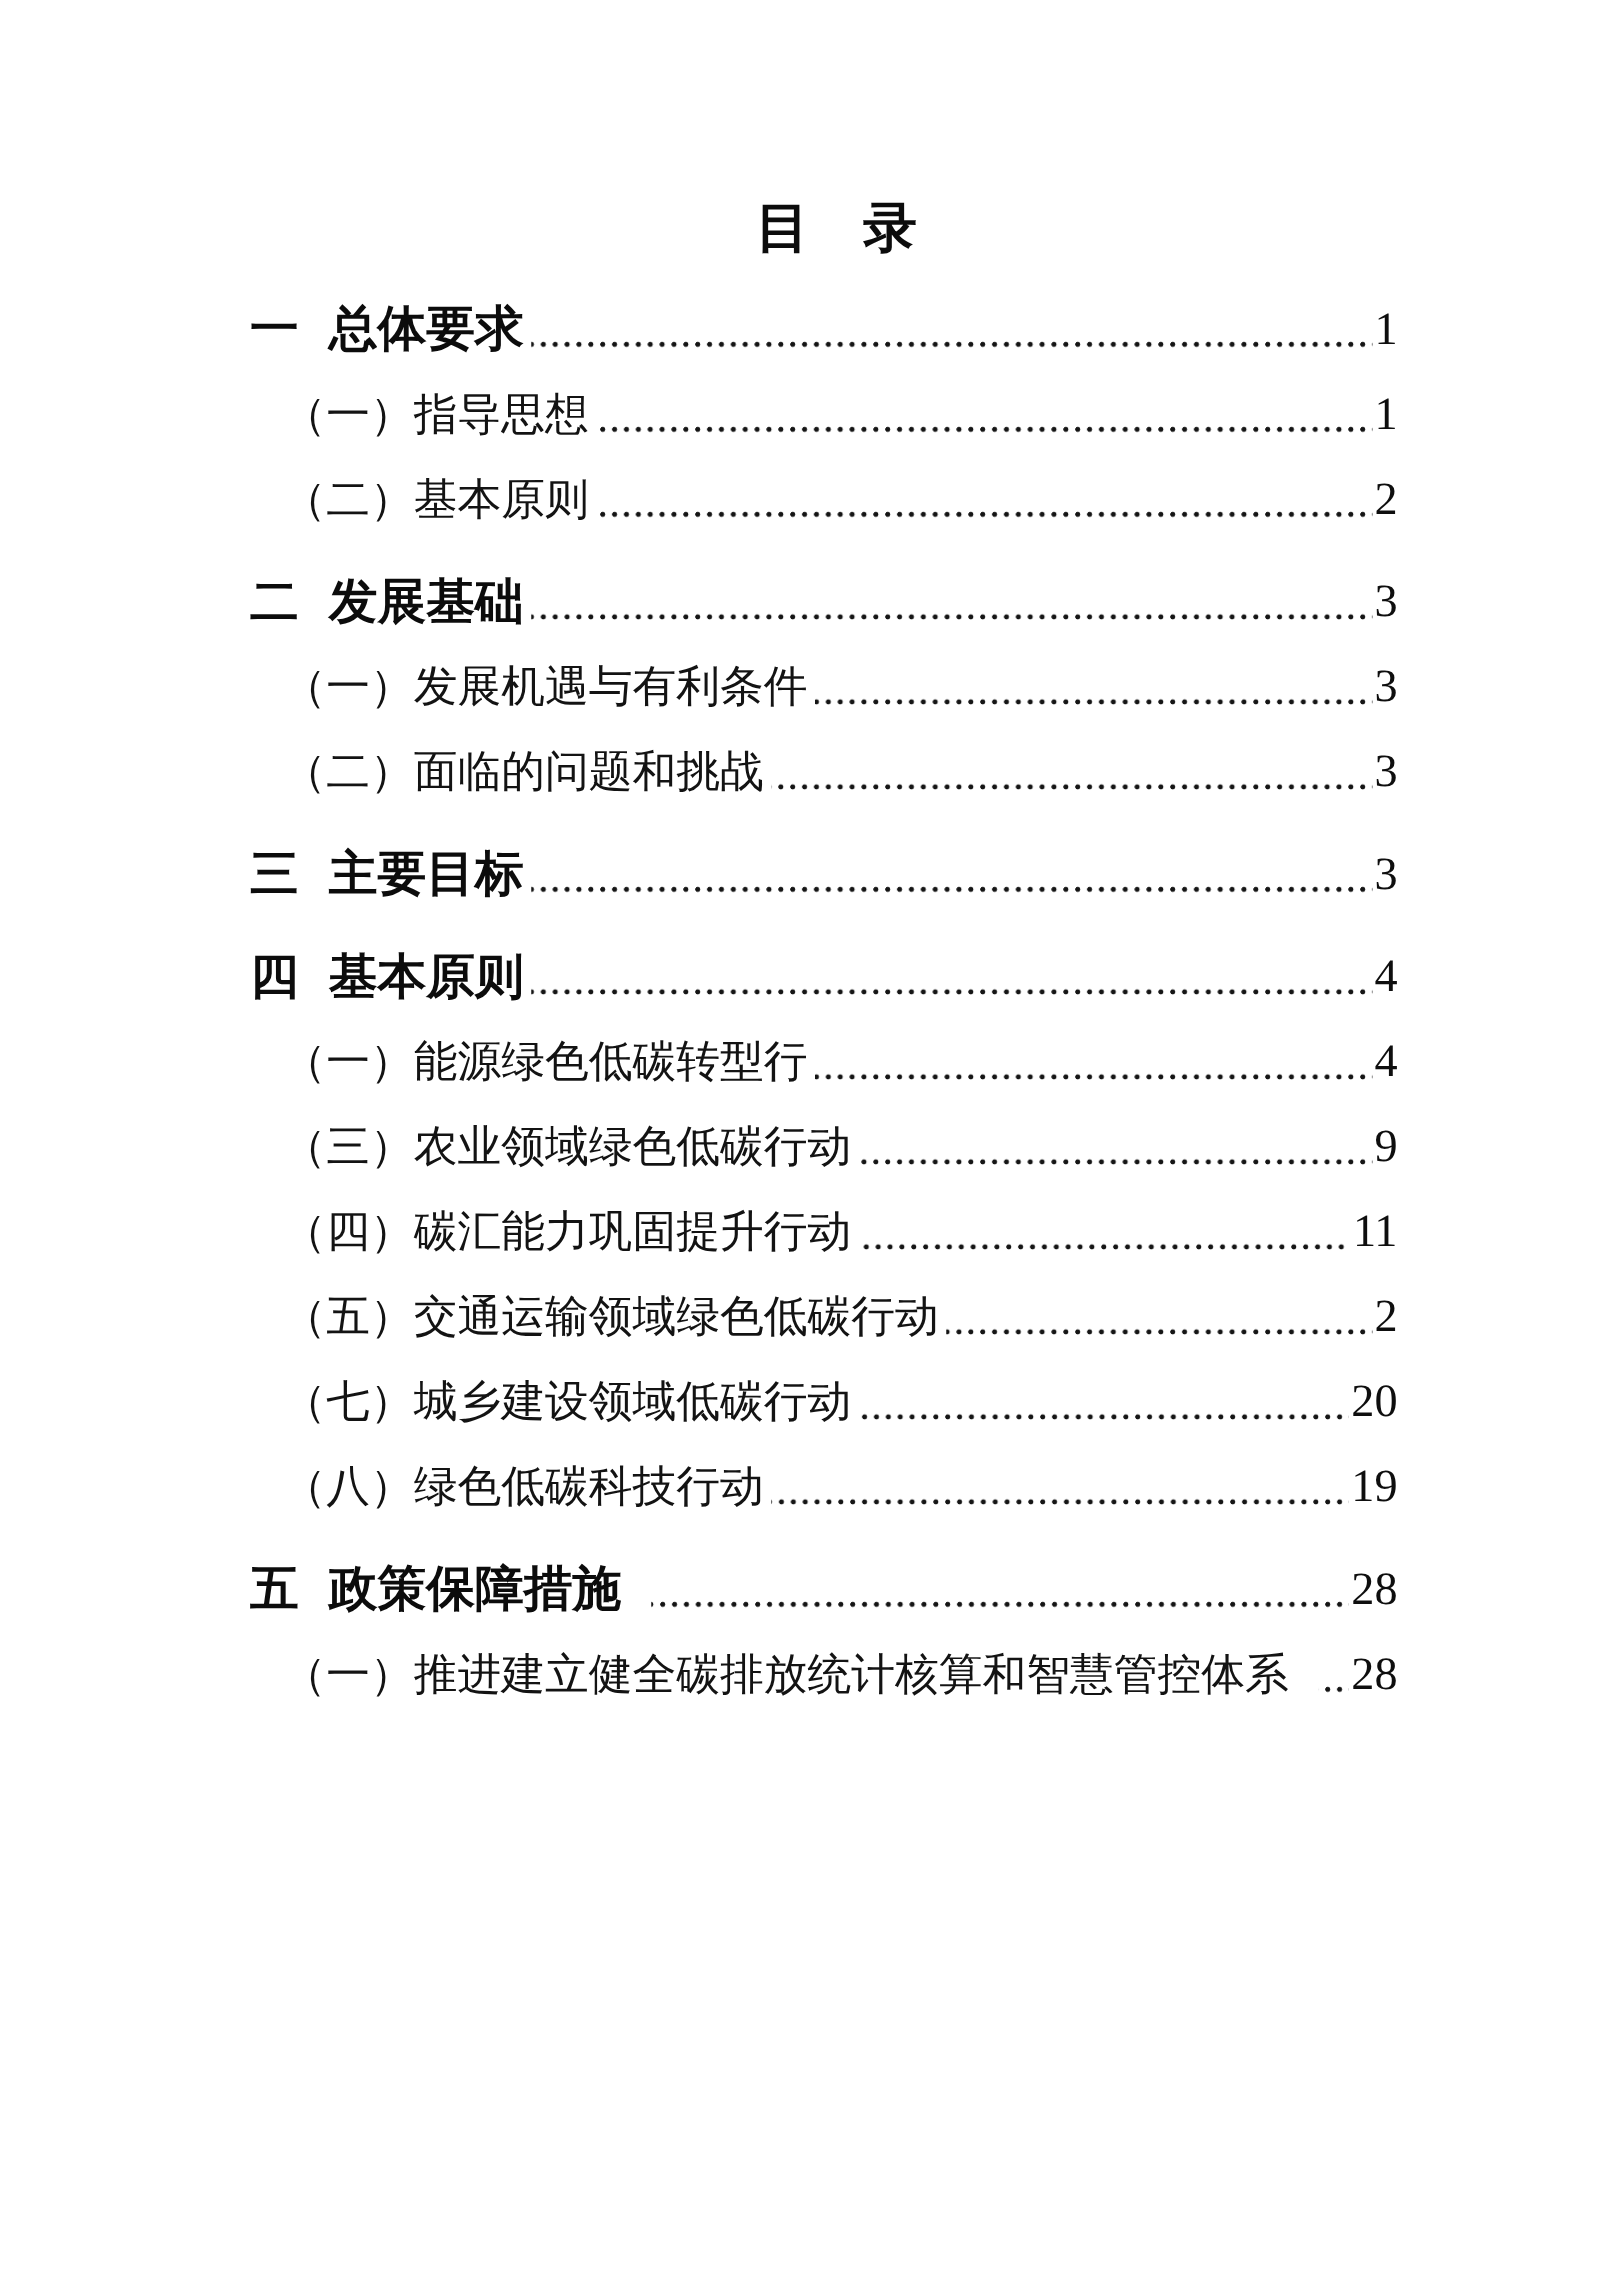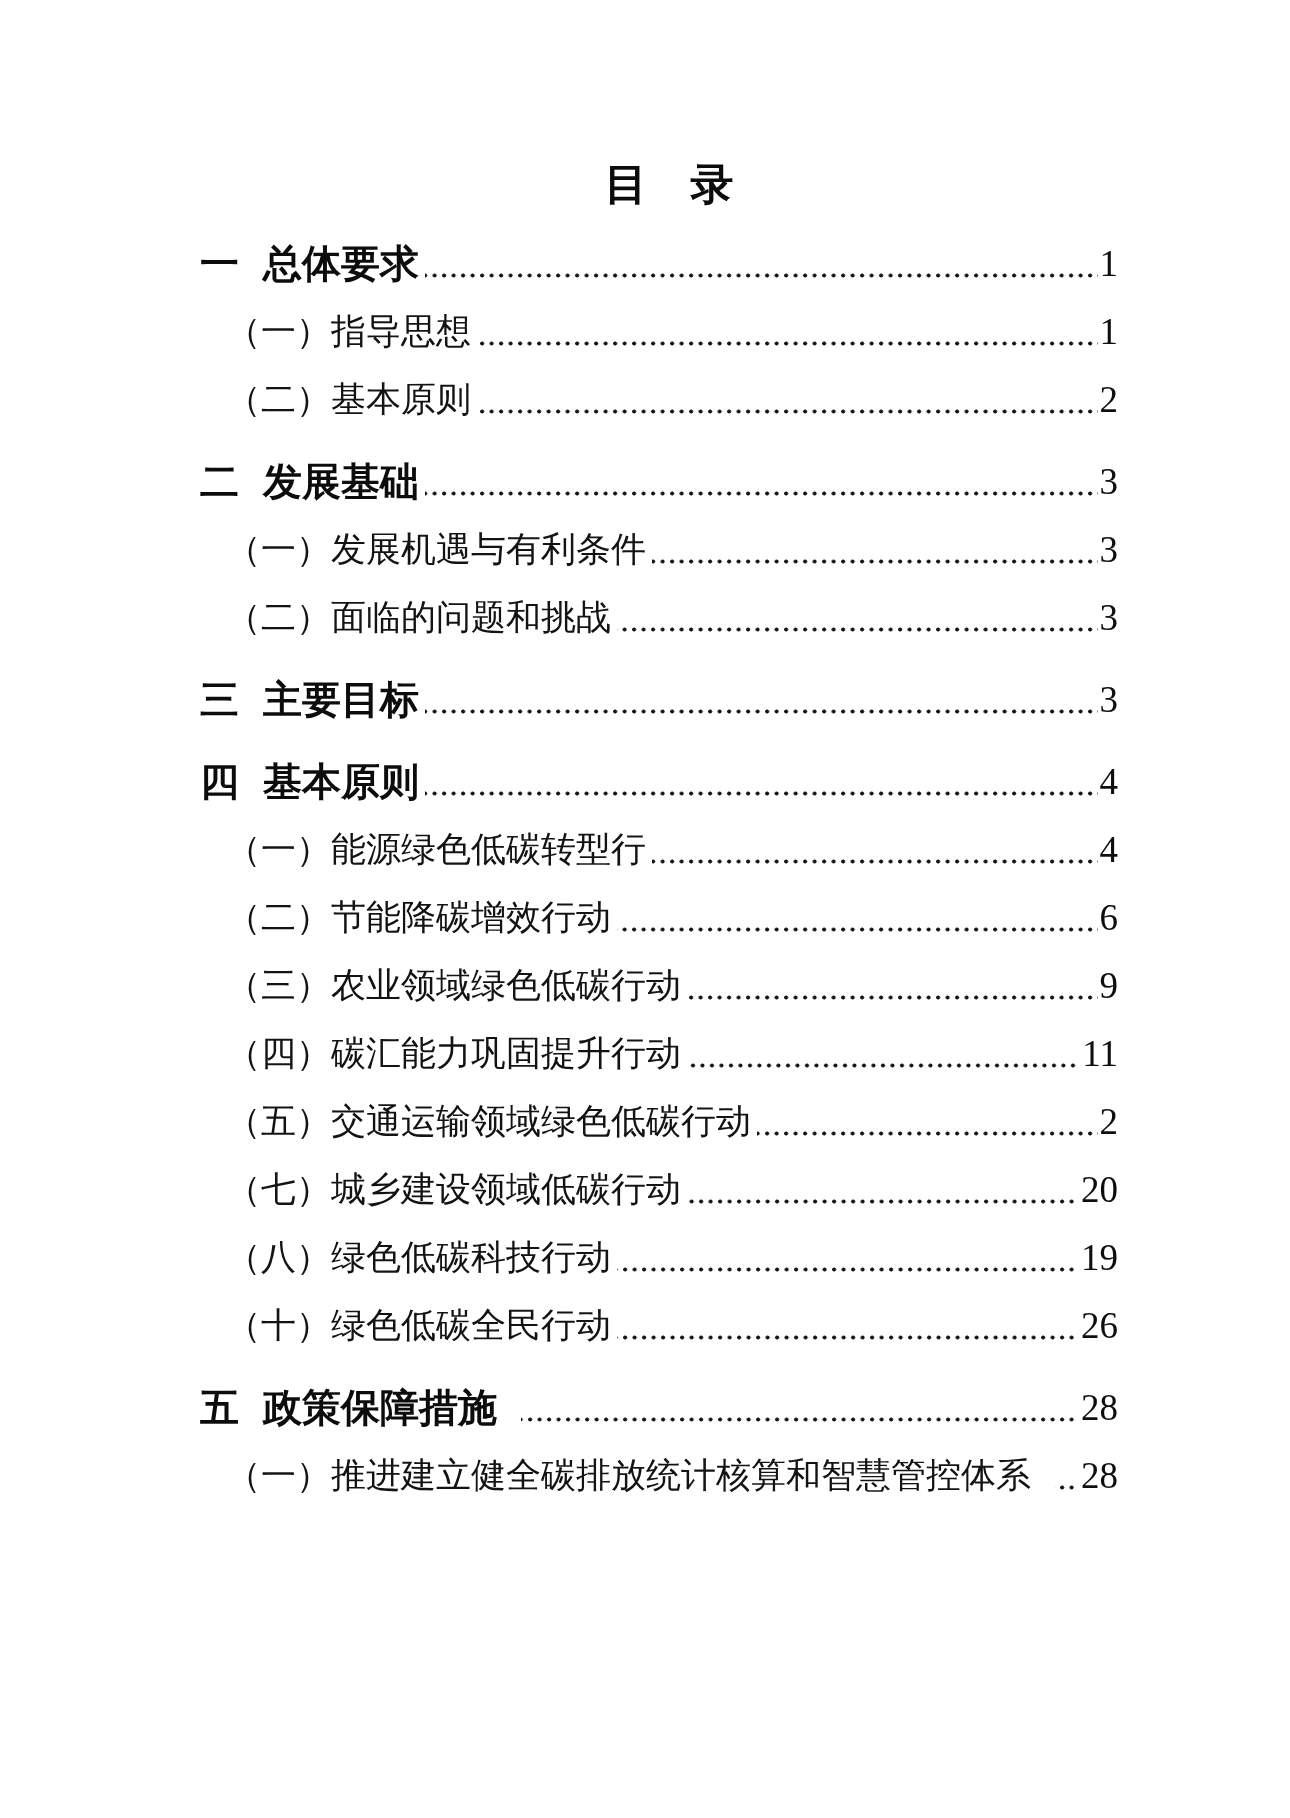--- a/index.html
+++ b/index.html
@@ -15,21 +15,21 @@
     padding: 152px 172px 0 200px;
   }
   .title {
     margin: 0;
     height: 64px;
     line-height: 64px;
     font-size: 43px;
     font-weight: bold;
     text-align: center;
     padding-left: 20px;
-    font-family: Liberation Sans, sans-serif;
+    font-family: Liberation Serif, serif;
     color: #0c0c0c;
   }
   .toc { margin-top: 6px; }
   .row {
     display: flex;
     height: 68px;
     line-height: 68px;
     white-space: pre;
   }
   .row.l1 {
@@ -130,26 +130,20 @@
     <span class="pagenum">4</span>
   </div>
         <div class="row l2">
     
     <span class="label">（一）能源绿色低碳转型行</span>
     <span class="leader"></span>
     <span class="pagenum">4</span>
   </div>
         <div class="row l2">
     
-    <span class="label">（二）节能降碳增效行动</span>
-    <span class="leader"></span>
-    <span class="pagenum">6</span>
-  </div>
-        <div class="row l2">
-    
     <span class="label">（三）农业领域绿色低碳行动</span>
     <span class="leader"></span>
     <span class="pagenum">9</span>
   </div>
         <div class="row l2">
     
     <span class="label">（四）碳汇能力巩固提升行动</span>
     <span class="leader"></span>
     <span class="pagenum">11</span>
   </div>
@@ -164,26 +158,20 @@
     <span class="label">（七）城乡建设领域低碳行动</span>
     <span class="leader"></span>
     <span class="pagenum">20</span>
   </div>
         <div class="row l2">
     
     <span class="label">（八）绿色低碳科技行动</span>
     <span class="leader"></span>
     <span class="pagenum">19</span>
   </div>
-        <div class="row l2">
-    
-    <span class="label">（十）绿色低碳全民行动</span>
-    <span class="leader"></span>
-    <span class="pagenum">26</span>
-  </div>
         <div class="row l1">
     <span class="num">五</span>
     <span class="label">政策保障措施</span>
     <span class="leader gap"></span>
     <span class="pagenum">28</span>
   </div>
         <div class="row l2">
     
     <span class="label">（一）推进建立健全碳排放统计核算和智慧管控体系</span>
     <span class="leader gap"></span>

